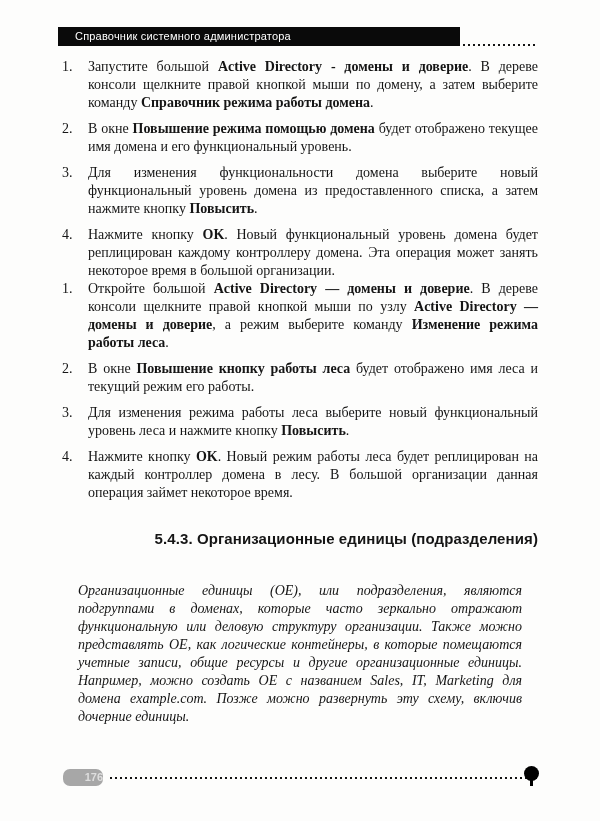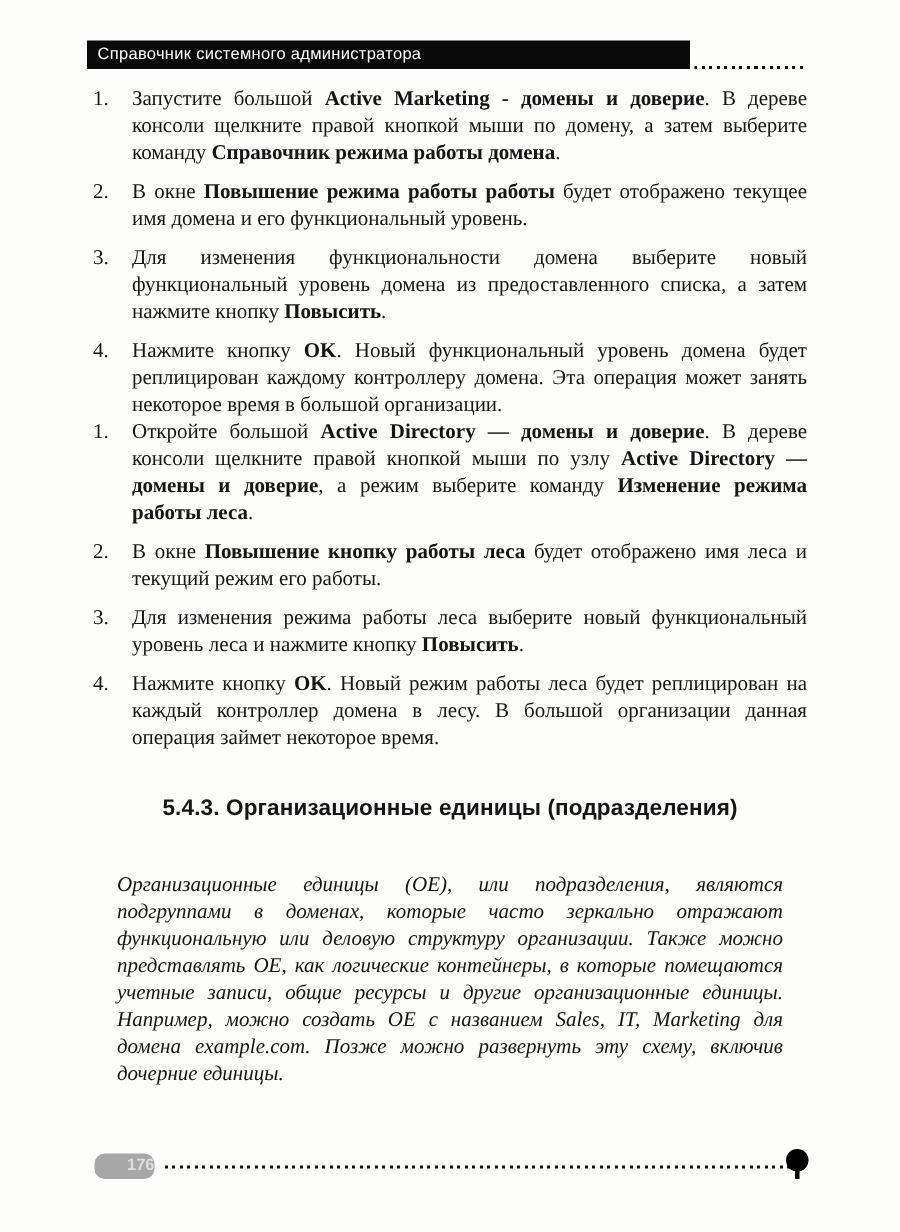--- a/index.html
+++ b/index.html
@@ -19,21 +19,21 @@
   
   .header-bar {
     position: absolute;
     left: 58px; top: 27px;
     width: 402px; height: 19px;
     background: #0a0a0a;
     color: #ffffff;
     font-family: "Liberation Sans", sans-serif;
     font-size: 11px;
     line-height: 19px;
-    padding-left: 7px;
+    padding-left: 17px;
     box-sizing: border-box;
     letter-spacing: 0.2px;
   }
   .header-dots {
     position: absolute;
     left: 463px; top: 44px;
     width: 75px; height: 2px;
     background: repeating-linear-gradient(90deg, #131313 0 2px, transparent 2px 5px);
   }
 
@@ -51,21 +51,21 @@
   ol.steps li:last-child { margin-bottom: 0; }
 
   p.intro {
     margin: 18px 0 11px 0;
     text-align: justify;
   }
   h2.section-heading {
     font-family: "Liberation Sans", sans-serif;
     font-size: 15px;
     font-weight: bold;
-    text-align: center;
+    text-align: right;
     margin: 28px 0 34px 0;
     letter-spacing: 0.1px;
   }
   p.ou-paragraph {
     margin: 16px;
     text-align: justify;
     font-style: italic;
   }
   b { font-weight: bold; }
 
@@ -117,25 +117,25 @@
   <div class="header-bar">
     <span>Справочник системного администратора</span>
   </div>
   <div class="header-dots"></div>
 
   <main>
 
     <ol class="steps" id="domain-steps">
         <li>
           <span class="num">1.</span>
-          <div class="li-body"><span>Запустите большой </span><b>Active Marketing - домены и доверие</b><span>. В дереве консоли щелкните правой кнопкой мыши по домену, а затем выберите команду </span><b>Справочник режима работы домена</b><span>.</span></div>
+          <div class="li-body"><span>Запустите большой </span><b>Active Directory - домены и доверие</b><span>. В дереве консоли щелкните правой кнопкой мыши по домену, а затем выберите команду </span><b>Справочник режима работы домена</b><span>.</span></div>
         </li>
         <li>
           <span class="num">2.</span>
-          <div class="li-body"><span>В окне </span><b>Повышение режима работы работы</b><span> будет отображено текущее имя домена и его функциональный уровень.</span></div>
+          <div class="li-body"><span>В окне </span><b>Повышение режима помощью домена</b><span> будет отображено текущее имя домена и его функциональный уровень.</span></div>
         </li>
         <li>
           <span class="num">3.</span>
           <div class="li-body"><span>Для изменения функциональности домена выберите новый функциональный уровень домена из предоставленного списка, а затем нажмите кнопку </span><b>Повысить</b><span>.</span></div>
         </li>
         <li>
           <span class="num">4.</span>
           <div class="li-body"><span>Нажмите кнопку </span><b>OK</b><span>. Новый функциональный уровень домена будет реплицирован каждому контроллеру домена. Эта операция может занять некоторое время в большой организации.</span></div>
         </li>
       </ol>

